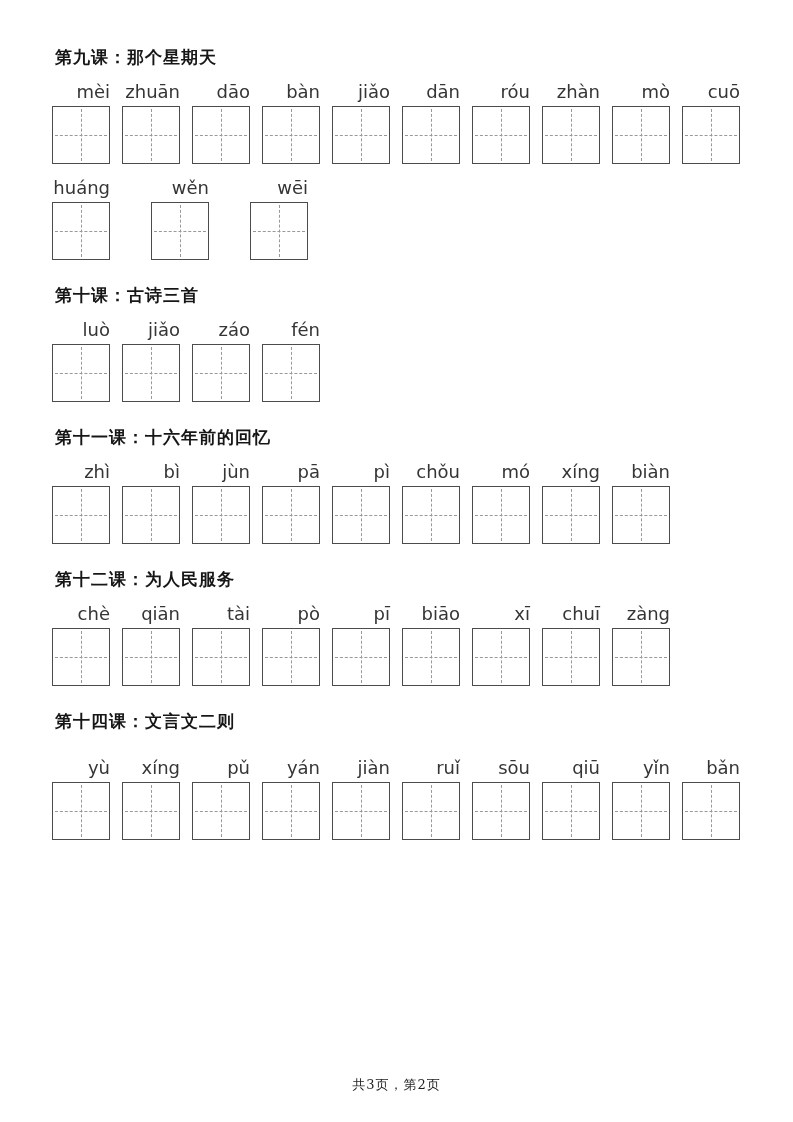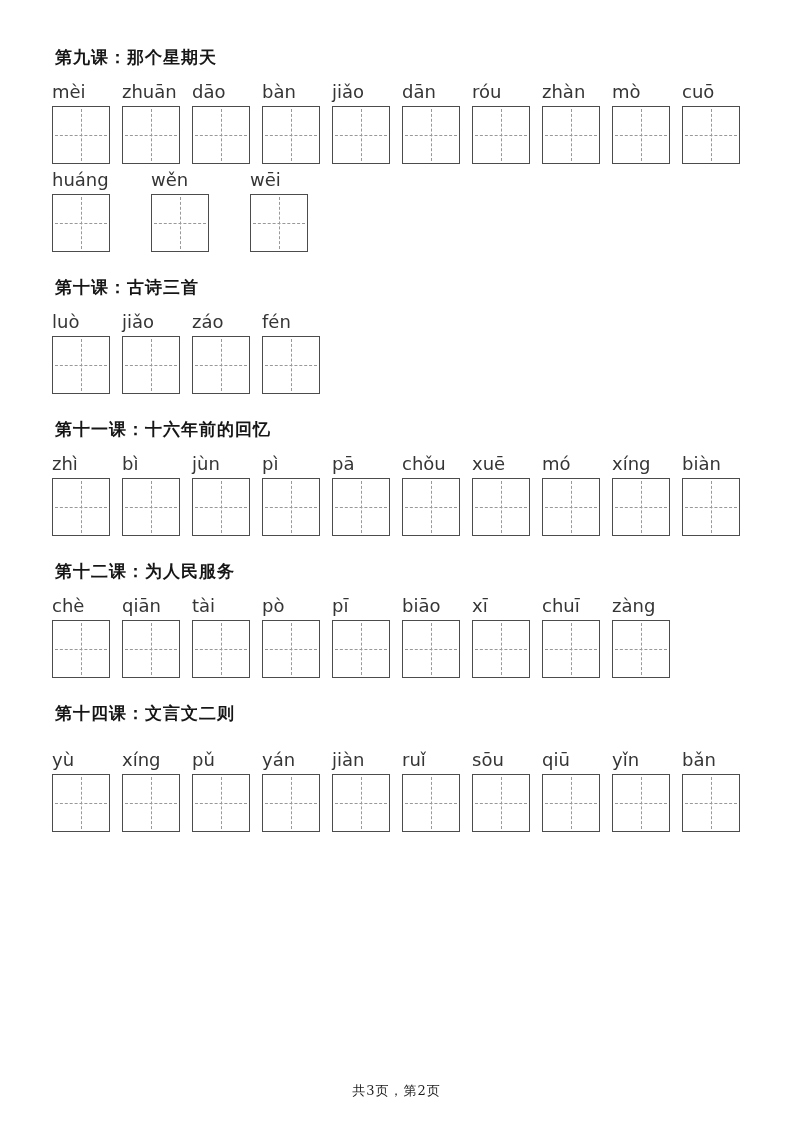--- a/index.html
+++ b/index.html
@@ -29,31 +29,31 @@
     margin: 0 0 12px 3px;
     line-height: 22px;
     white-space: nowrap;
   }
   .grid-row {
     display: flex;
     gap: 12px;
     margin-top: 0;
   }
   .grid-row + .grid-row {
-    margin-top: 4px;
+    margin-top: 12px;
     gap: 41px;
   }
   .cell {
     width: 58px;
     flex: 0 0 58px;
   }
   .pinyin {
     height: 26px;
     line-height: 24px;
-    text-align: left;
+    text-align: right;
     font-size: 18px;
     font-weight: 400;
     color: #353535;
     white-space: nowrap;
     overflow: visible;
   }
   .tianzige {
     position: relative;
     box-sizing: border-box;
     width: 58px;
@@ -76,21 +76,21 @@
     top: 50%;
     left: 2px;
     right: 2px;
     height: 0;
     border-top: 1px dashed #999999;
   }
   .footer {
     position: absolute;
     left: 0;
     right: 0;
-    bottom: 22px;
+    bottom: 28px;
     text-align: center;
     font-family: "DejaVu Serif", "Liberation Serif", serif;
     font-size: 13px;
     color: #1d1d1d;
     letter-spacing: 1px;
   }
 </style>
 </head>
 <body>
 
@@ -185,33 +185,29 @@
           </div>
           <div class="cell">
             <div class="pinyin">bì</div>
             <div class="tianzige"></div>
           </div>
           <div class="cell">
             <div class="pinyin">jùn</div>
             <div class="tianzige"></div>
           </div>
           <div class="cell">
+            <div class="pinyin">pā</div>
+            <div class="tianzige"></div>
+          </div>
+          <div class="cell">
             <div class="pinyin">pì</div>
             <div class="tianzige"></div>
           </div>
           <div class="cell">
-            <div class="pinyin">pā</div>
-            <div class="tianzige"></div>
-          </div>
-          <div class="cell">
             <div class="pinyin">chǒu</div>
-            <div class="tianzige"></div>
-          </div>
-          <div class="cell">
-            <div class="pinyin">xuē</div>
             <div class="tianzige"></div>
           </div>
           <div class="cell">
             <div class="pinyin">mó</div>
             <div class="tianzige"></div>
           </div>
           <div class="cell">
             <div class="pinyin">xíng</div>
             <div class="tianzige"></div>
           </div>

